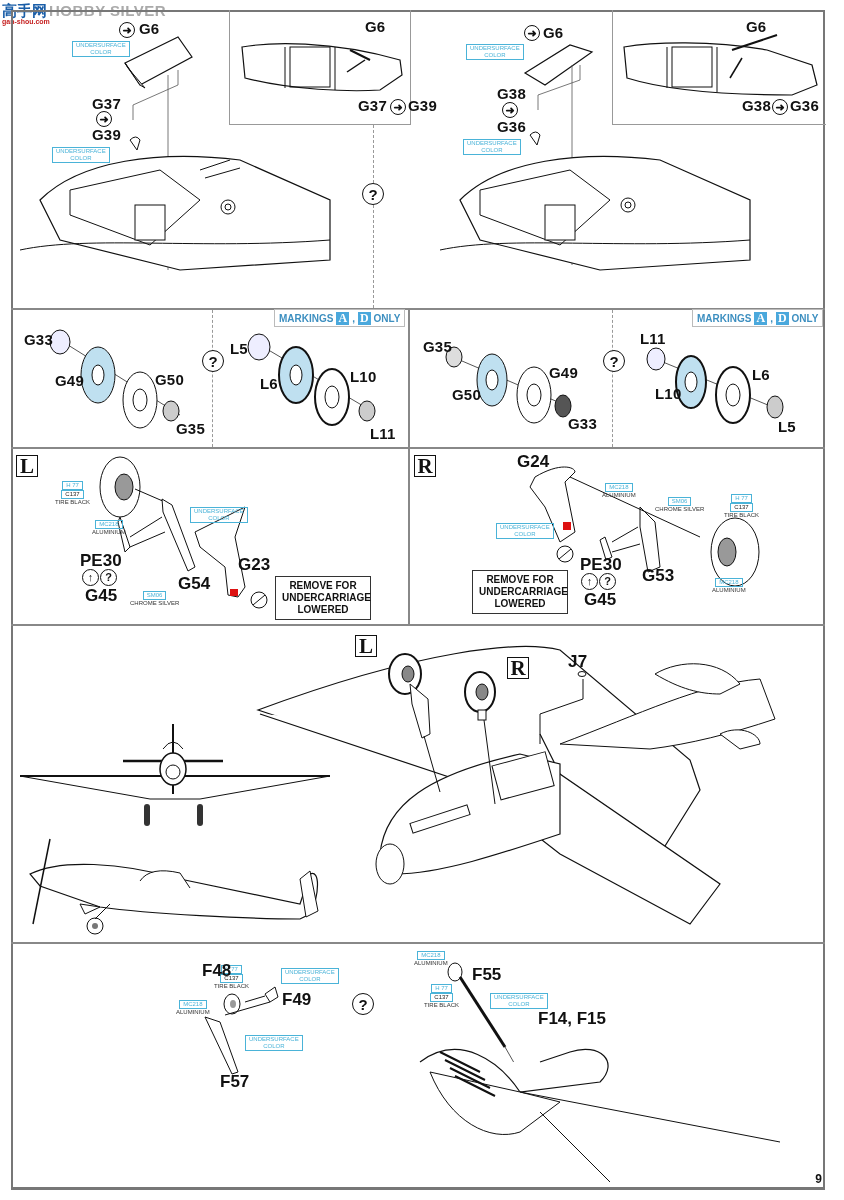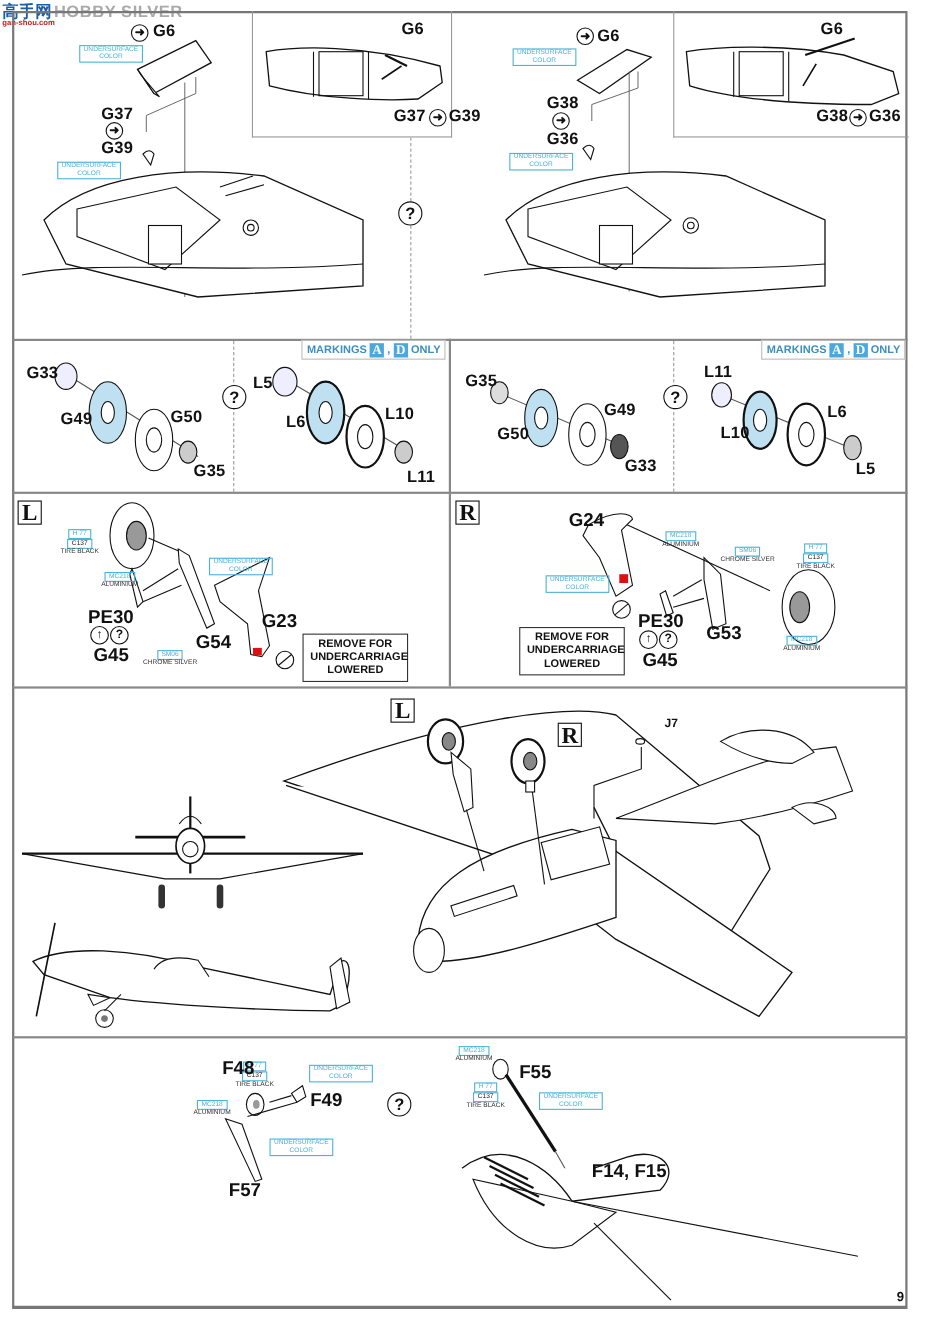--- a/index.html
+++ b/index.html
@@ -272,21 +272,21 @@
   <div class="circle-icon" style="left:100px;top:569px;width:17px;height:17px">
       <span>?</span>
     </div>
   <div class="part-lg" style="left:85px;top:586px">G45</div>
   <div class="part-lg" style="left:178px;top:574px">G54</div>
   <div class="part-lg" style="left:238px;top:555px">G23</div>
   <div class="remove-box" style="left:275px;top:576px;width:82px">
     <span>REMOVE FOR</span><br><span>UNDERCARRIAGE</span><br><span>LOWERED</span>
   </div>
 
-  <div class="part-lg" style="left:517px;top:463px">G24</div>
+  <div class="part-lg" style="left:517px;top:452px">G24</div>
   <div class="paint" style="left:496px;top:523px"><span class="code"><span>UNDERSURFACE</span><br><span>COLOR</span></span></div>
   <div class="paint" style="left:602px;top:483px">
     <span class="code">MC218</span>
     <span class="name">ALUMINIUM</span>
   </div>
   <div class="paint" style="left:655px;top:497px">
     <span class="code">SM06</span>
     <span class="name">CHROME SILVER</span>
   </div>
   <div class="paint" style="left:724px;top:494px">
@@ -355,21 +355,21 @@
     <line x1="484" y1="96" x2="495" y2="180" stroke="#111"></line>
     <ellipse cx="582" cy="50" rx="4" ry="2.5" fill="#fff" stroke="#111"></ellipse>
     <polyline points="583,55 583,75 540,90 540,120" fill="none" stroke="#111"></polyline>
   </svg>
   <div class="lr-box" style="left:355px;top:635px">
       <span>L</span>
     </div>
   <div class="lr-box" style="left:507px;top:657px">
       <span>R</span>
     </div>
-  <div class="part" style="left:604px;top:652px;font-size:11px">J7</div>
+  <div class="part" style="left:568px;top:652px;font-size:17px">J7</div>
 </section>
 
 <section>
   <svg style="left:0;top:942px" width="844" height="248">
 
     <ellipse cx="232" cy="62" rx="8" ry="10" fill="#fff" stroke="#111"></ellipse>
     <ellipse cx="233" cy="62" rx="3" ry="4" fill="#999"></ellipse>
     <path d="M265,52 L275,45 L278,55 L270,60 Z" fill="#fff" stroke="#111"></path>
     <line x1="245" y1="60" x2="265" y2="54" stroke="#111"></line>
     <line x1="225" y1="73" x2="270" y2="60" stroke="#111"></line>
@@ -390,32 +390,32 @@
     <span class="name">TIRE BLACK</span>
   </div>
   <div class="paint" style="left:281px;top:968px"><span class="code"><span>UNDERSURFACE</span><br><span>COLOR</span></span></div>
   <div class="part-lg" style="left:202px;top:961px">F48</div>
   <div class="paint" style="left:176px;top:1000px">
     <span class="code">MC218</span>
     <span class="name">ALUMINIUM</span>
   </div>
   <div class="part-lg" style="left:282px;top:990px">F49</div>
   <div class="paint" style="left:245px;top:1035px"><span class="code"><span>UNDERSURFACE</span><br><span>COLOR</span></span></div>
-  <div class="part-lg" style="left:208px;top:1072px">F57</div>
+  <div class="part-lg" style="left:220px;top:1072px">F57</div>
   <div class="q-icon" style="left:352px;top:993px">
       <span>?</span>
     </div>
 
   <div class="paint" style="left:414px;top:951px">
     <span class="code">MC218</span>
     <span class="name">ALUMINIUM</span>
   </div>
   <div class="part-lg" style="left:472px;top:965px">F55</div>
   <div class="paint" style="left:424px;top:984px">
     <span class="code">H 77</span><br>
     <span class="code blk">C137</span>
     <span class="name">TIRE BLACK</span>
   </div>
   <div class="paint" style="left:490px;top:993px"><span class="code"><span>UNDERSURFACE</span><br><span>COLOR</span></span></div>
-  <div class="part-lg" style="left:538px;top:1055px">F14, F15</div>
+  <div class="part-lg" style="left:538px;top:1009px">F14, F15</div>
 </section>
 
 <div class="page-number">9</div>
 
 </body></html>

